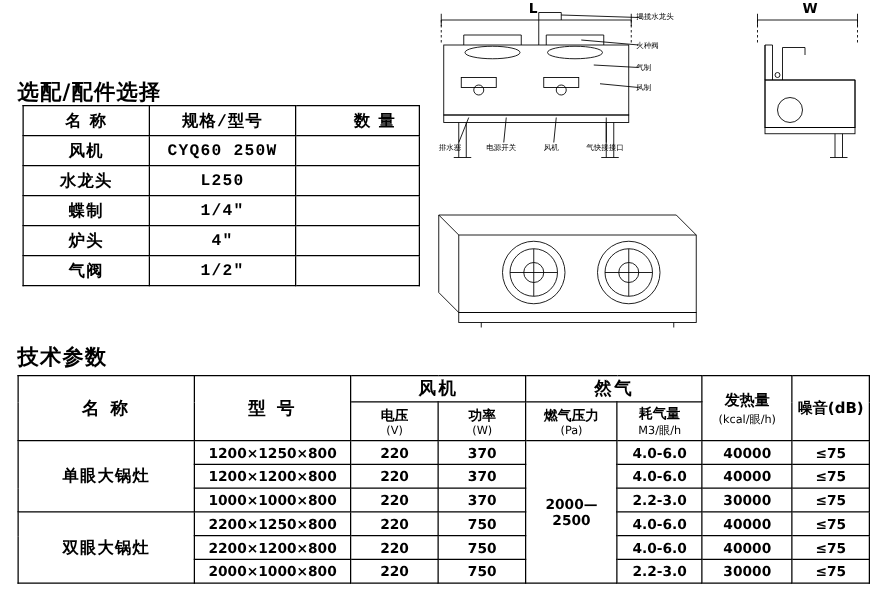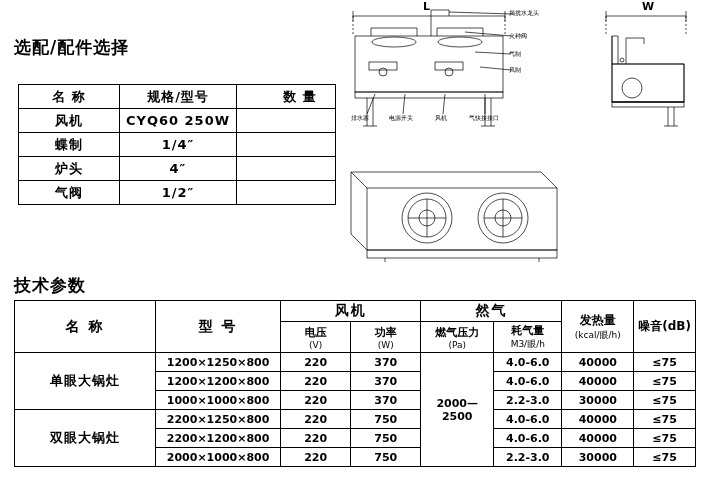--- a/index.html
+++ b/index.html
@@ -13,40 +13,40 @@
   }
   .wrap{position:relative;width:710px;height:478px;}
 
   
   .section-title{
     position:absolute;
     font-size:17px;
     font-weight:bold;
     letter-spacing:1px;
   }
-  #title-options{left:14px;top:36px;}
+  #title-options{left:14px;top:62px;}
   #title-specs{left:14px;top:274px;}
 
   
   .opt-table{
     position:absolute;left:18px;top:84px;
     border-collapse:collapse;
     font-size:13px;
   }
   .opt-table td{
     border:1px solid #000;
     height:23px;
     text-align:center;
     vertical-align:middle;
     padding:0 4px;
     font-weight:bold;
     letter-spacing:1px;
   }
   .opt-table .c0{width:92px;}
-  .opt-table .c1{width:108px;}
+  .opt-table .c1{width:108px;font-family:Liberation Mono, monospace;}
   .opt-table .c2{width:62px;padding-left:32px;}
   .opt-table tr:first-child td{font-weight:bold;}
 
   
   .spec-table{
     position:absolute;left:14px;top:300px;
     border-collapse:collapse;
     font-size:11px;
     width:682px;
   }
@@ -91,20 +91,25 @@
   <table class="opt-table">
     <tbody>
         <tr>
       <td class="c0">名  称</td>
       <td class="c1">规格/型号</td>
       <td class="c2">数  量</td>
     </tr>
     <tr>
       <td class="c0">风机</td>
       <td class="c1">CYQ60 250W</td>
+      <td class="c2"></td>
+    </tr>
+    <tr>
+      <td class="c0">水龙头</td>
+      <td class="c1">L250</td>
       <td class="c2"></td>
     </tr>
     <tr>
       <td class="c0">蝶制</td>
       <td class="c1">1/4″</td>
       <td class="c2"></td>
     </tr>
     <tr>
       <td class="c0">炉头</td>
       <td class="c1">4″</td>

